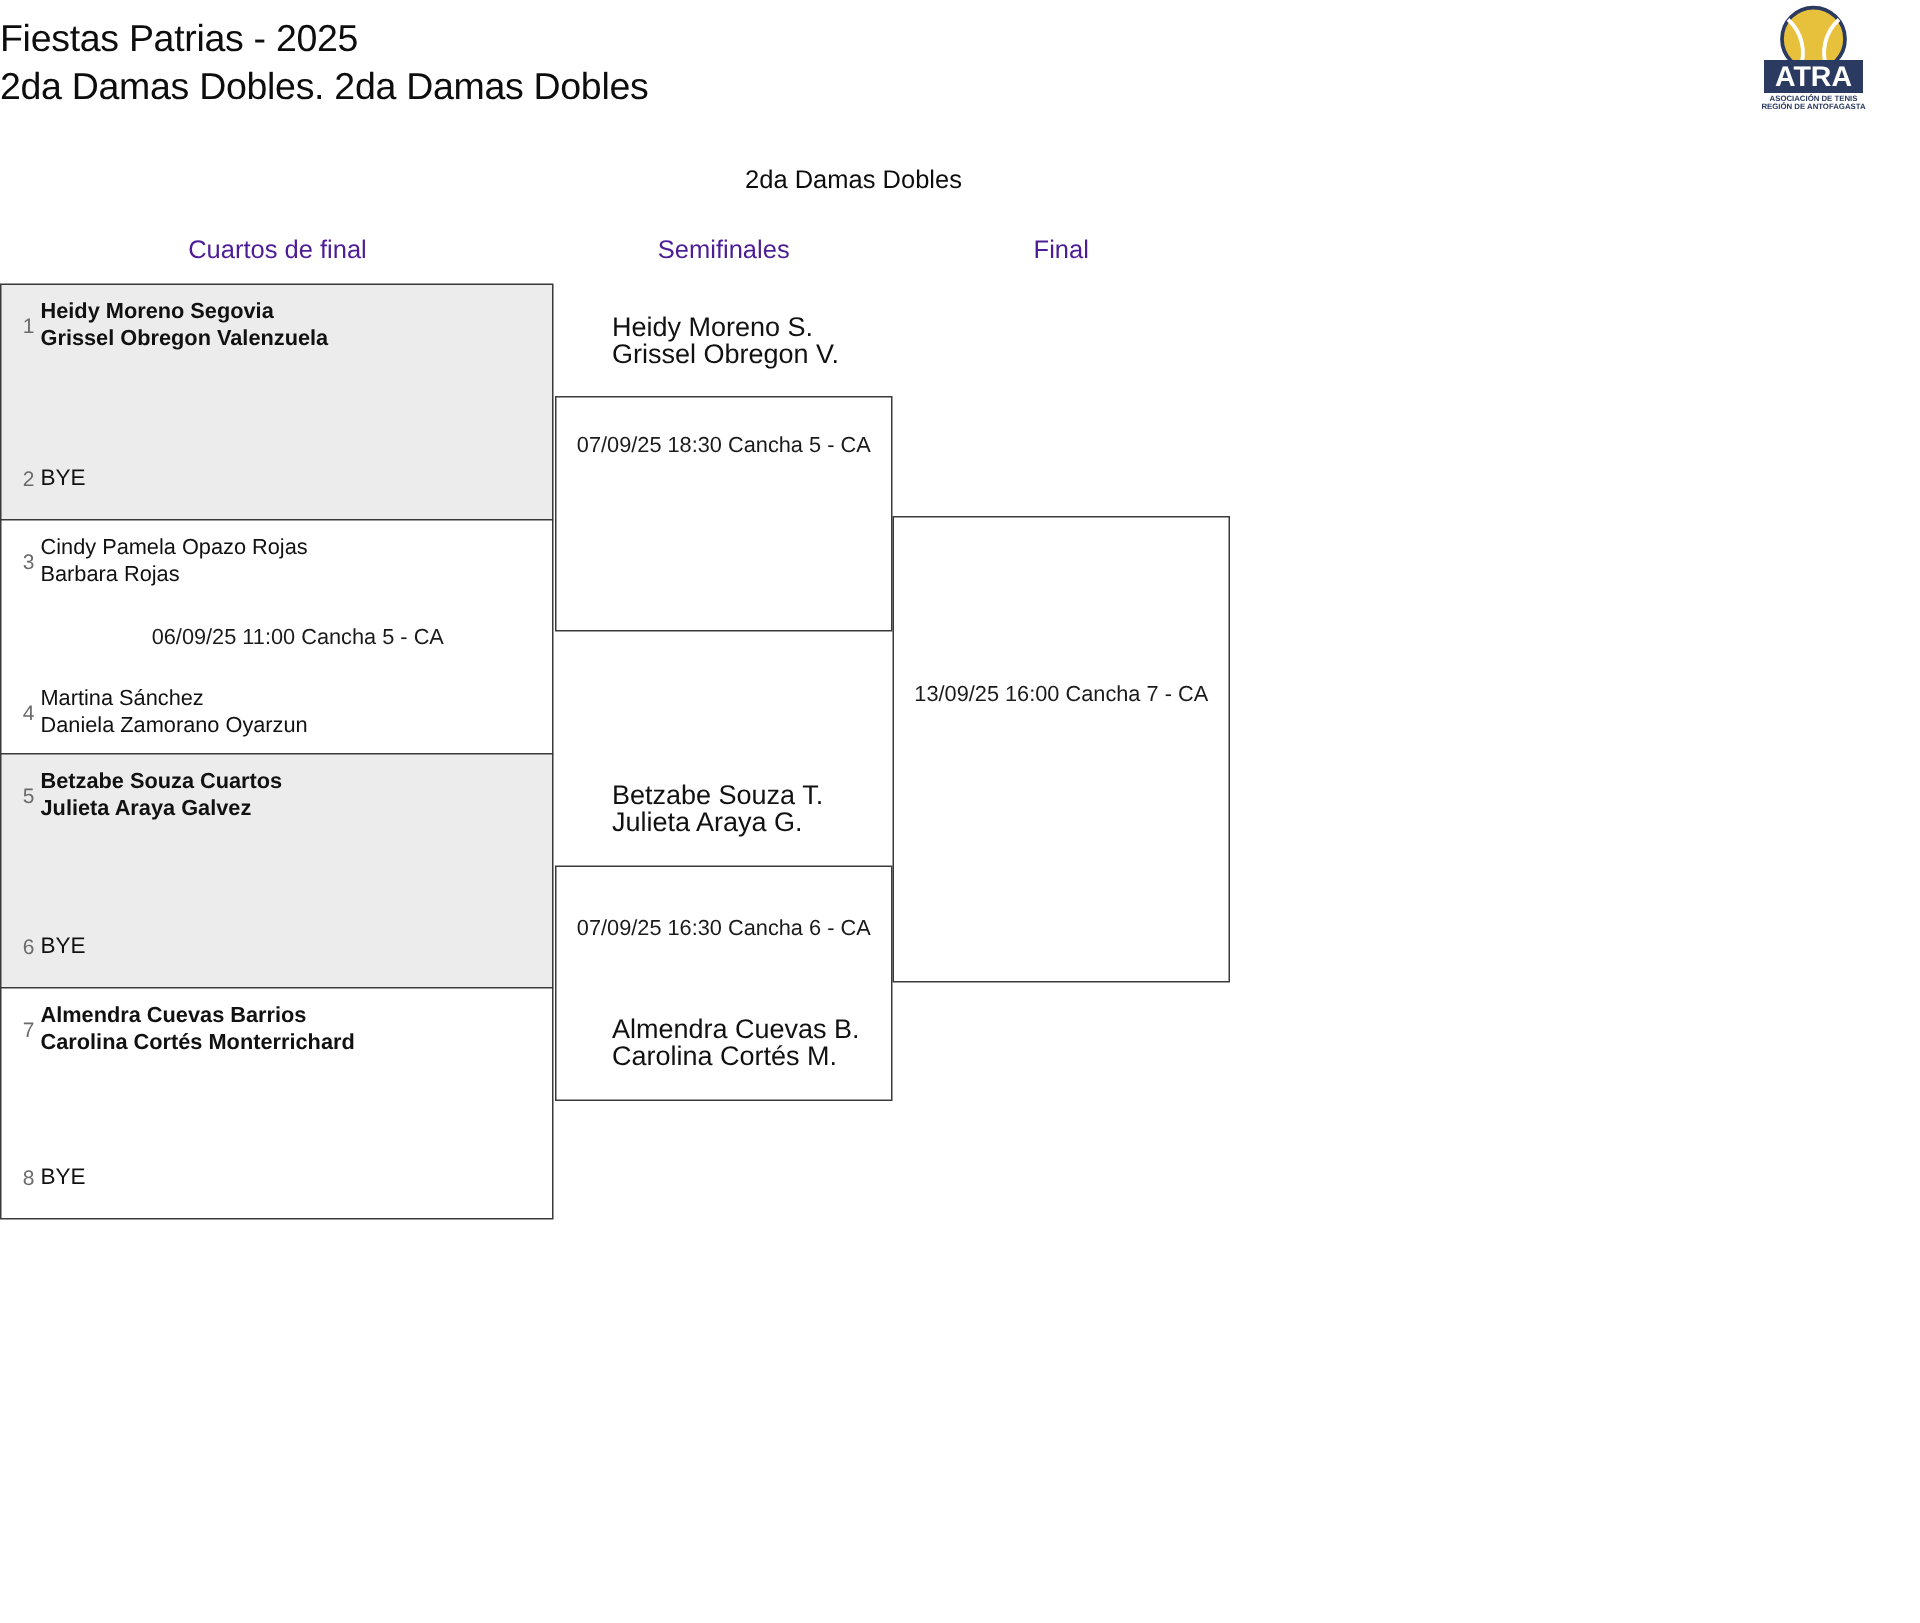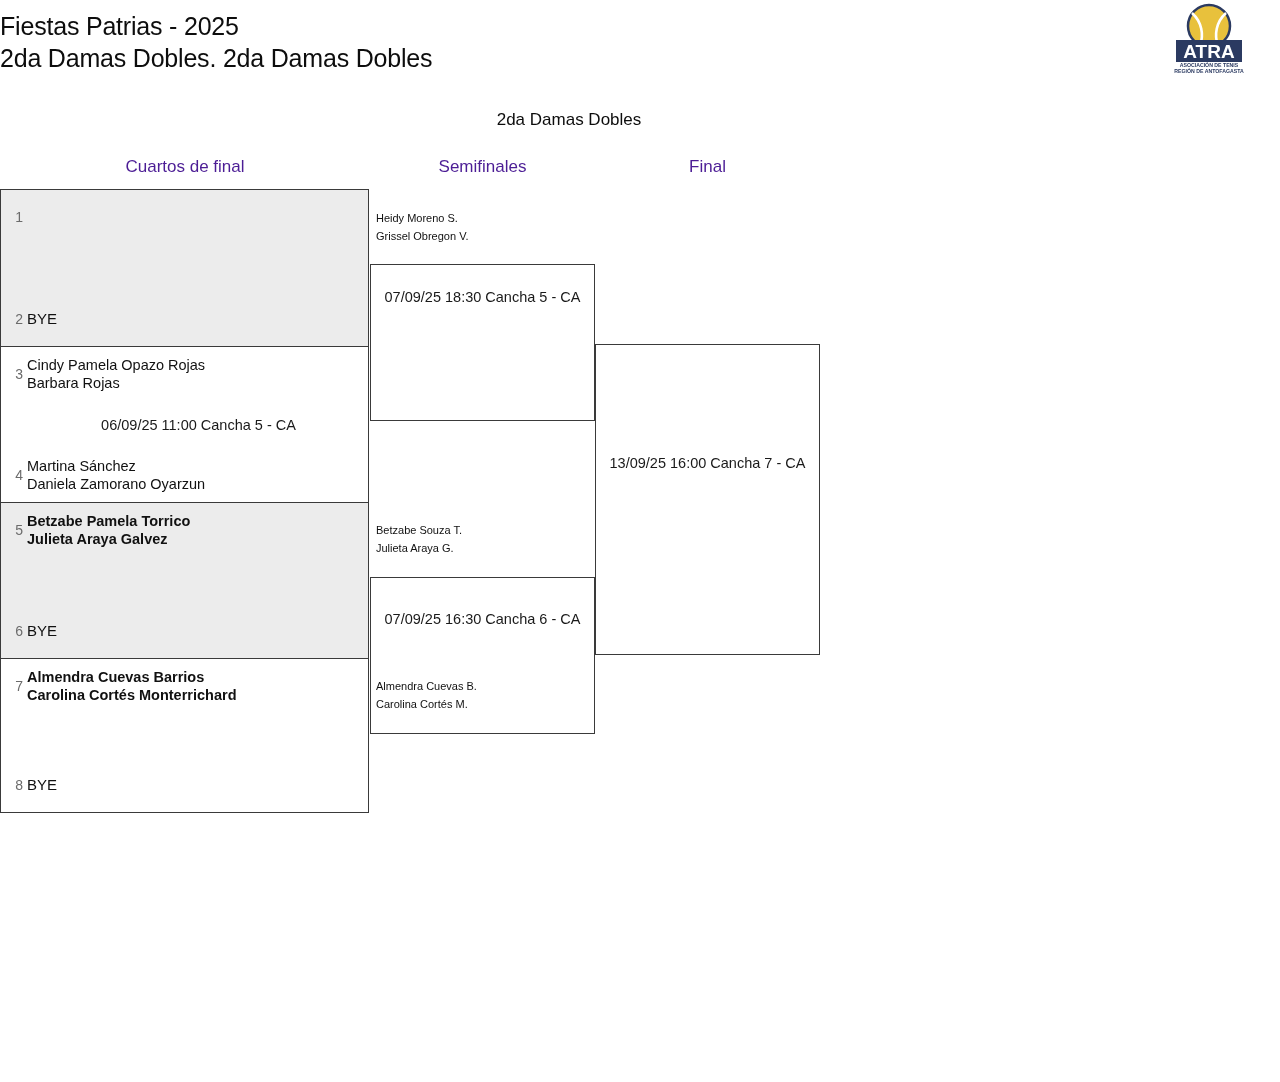--- a/index.html
+++ b/index.html
@@ -121,23 +121,24 @@
     transform: translateY(-50%);
     text-align: center;
     font-size: 14.5px;
     color: #1a1a1a;
     padding-left: 28px;
   }
 
   
   .sf-winner {
     position: absolute;
-    font-size: 11px;
+    font-size: 18px;
     line-height: 18px;
     color: #111111;
+    margin-left: 32px;
   }
   .sf-winner .pname { display: block; white-space: nowrap; }
 
   .sf-box, .final-box {
     position: absolute;
     border: 1px solid #3a3a3a;
     background: transparent;
   }
   .box-matchinfo {
     position: absolute;
@@ -173,20 +174,24 @@
 
 <div class="round-header" id="round-header-0">Cuartos de final</div>
 <div class="round-header" id="round-header-1">Semifinales</div>
 <div class="round-header" id="round-header-2">Final</div>
 
 <div id="bracket">
 
   <div class="qf-block shaded" style="top:189px; height:158px;">
     <div class="qf-slot top">
       <span class="seed">1</span>
+      <span class="players bold">
+        <span class="pname">Heidy Moreno Segovia</span>
+        <span class="pname">Grissel Obregon Valenzuela</span>
+      </span>
     </div>
     <div class="qf-matchinfo"></div>
     <div class="qf-slot bottom">
       <span class="seed">2</span>
       <span class="players bye">
         <span class="pname">BYE</span>
       </span>
     </div>
   </div>
 
@@ -205,21 +210,21 @@
         <span class="pname">Martina Sánchez</span>
         <span class="pname">Daniela Zamorano Oyarzun</span>
       </span>
     </div>
   </div>
 
   <div class="qf-block shaded" style="top:502px; height:157px;">
     <div class="qf-slot top">
       <span class="seed">5</span>
       <span class="players bold">
-        <span class="pname">Betzabe Pamela Torrico</span>
+        <span class="pname">Betzabe Souza Cuartos</span>
         <span class="pname">Julieta Araya Galvez</span>
       </span>
     </div>
     <div class="qf-matchinfo"></div>
     <div class="qf-slot bottom">
       <span class="seed">6</span>
       <span class="players bye">
         <span class="pname">BYE</span>
       </span>
     </div>

